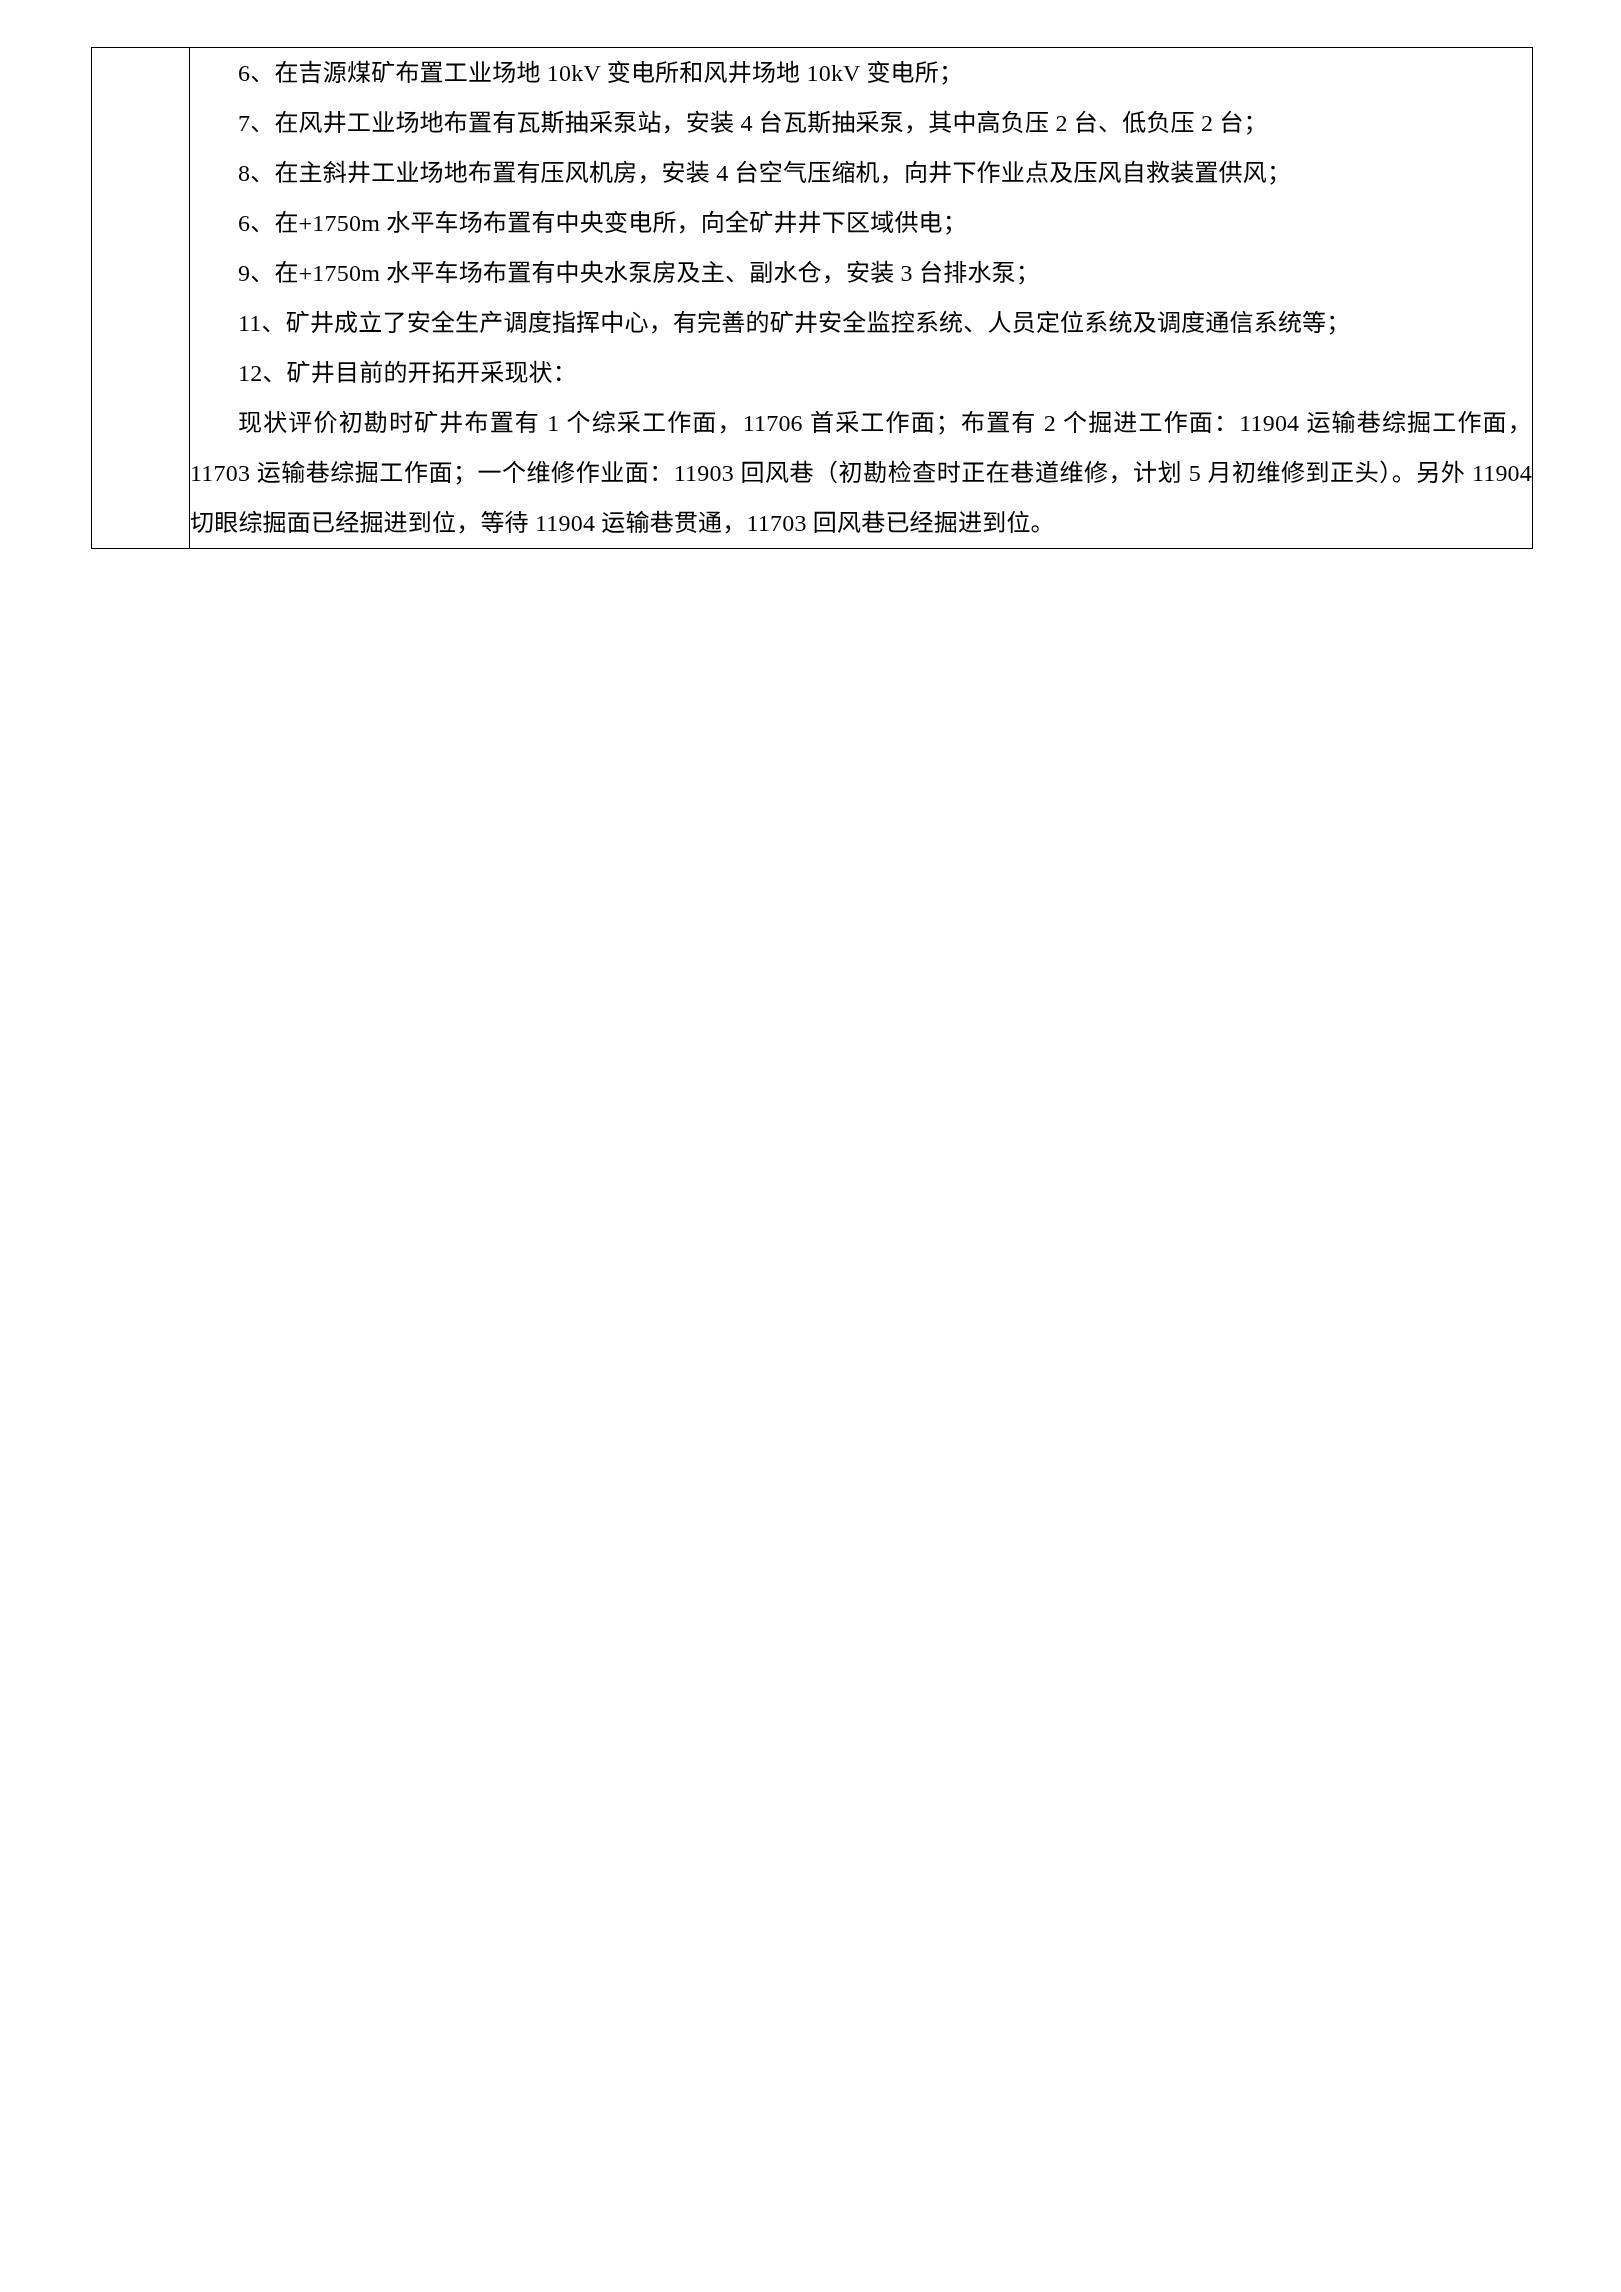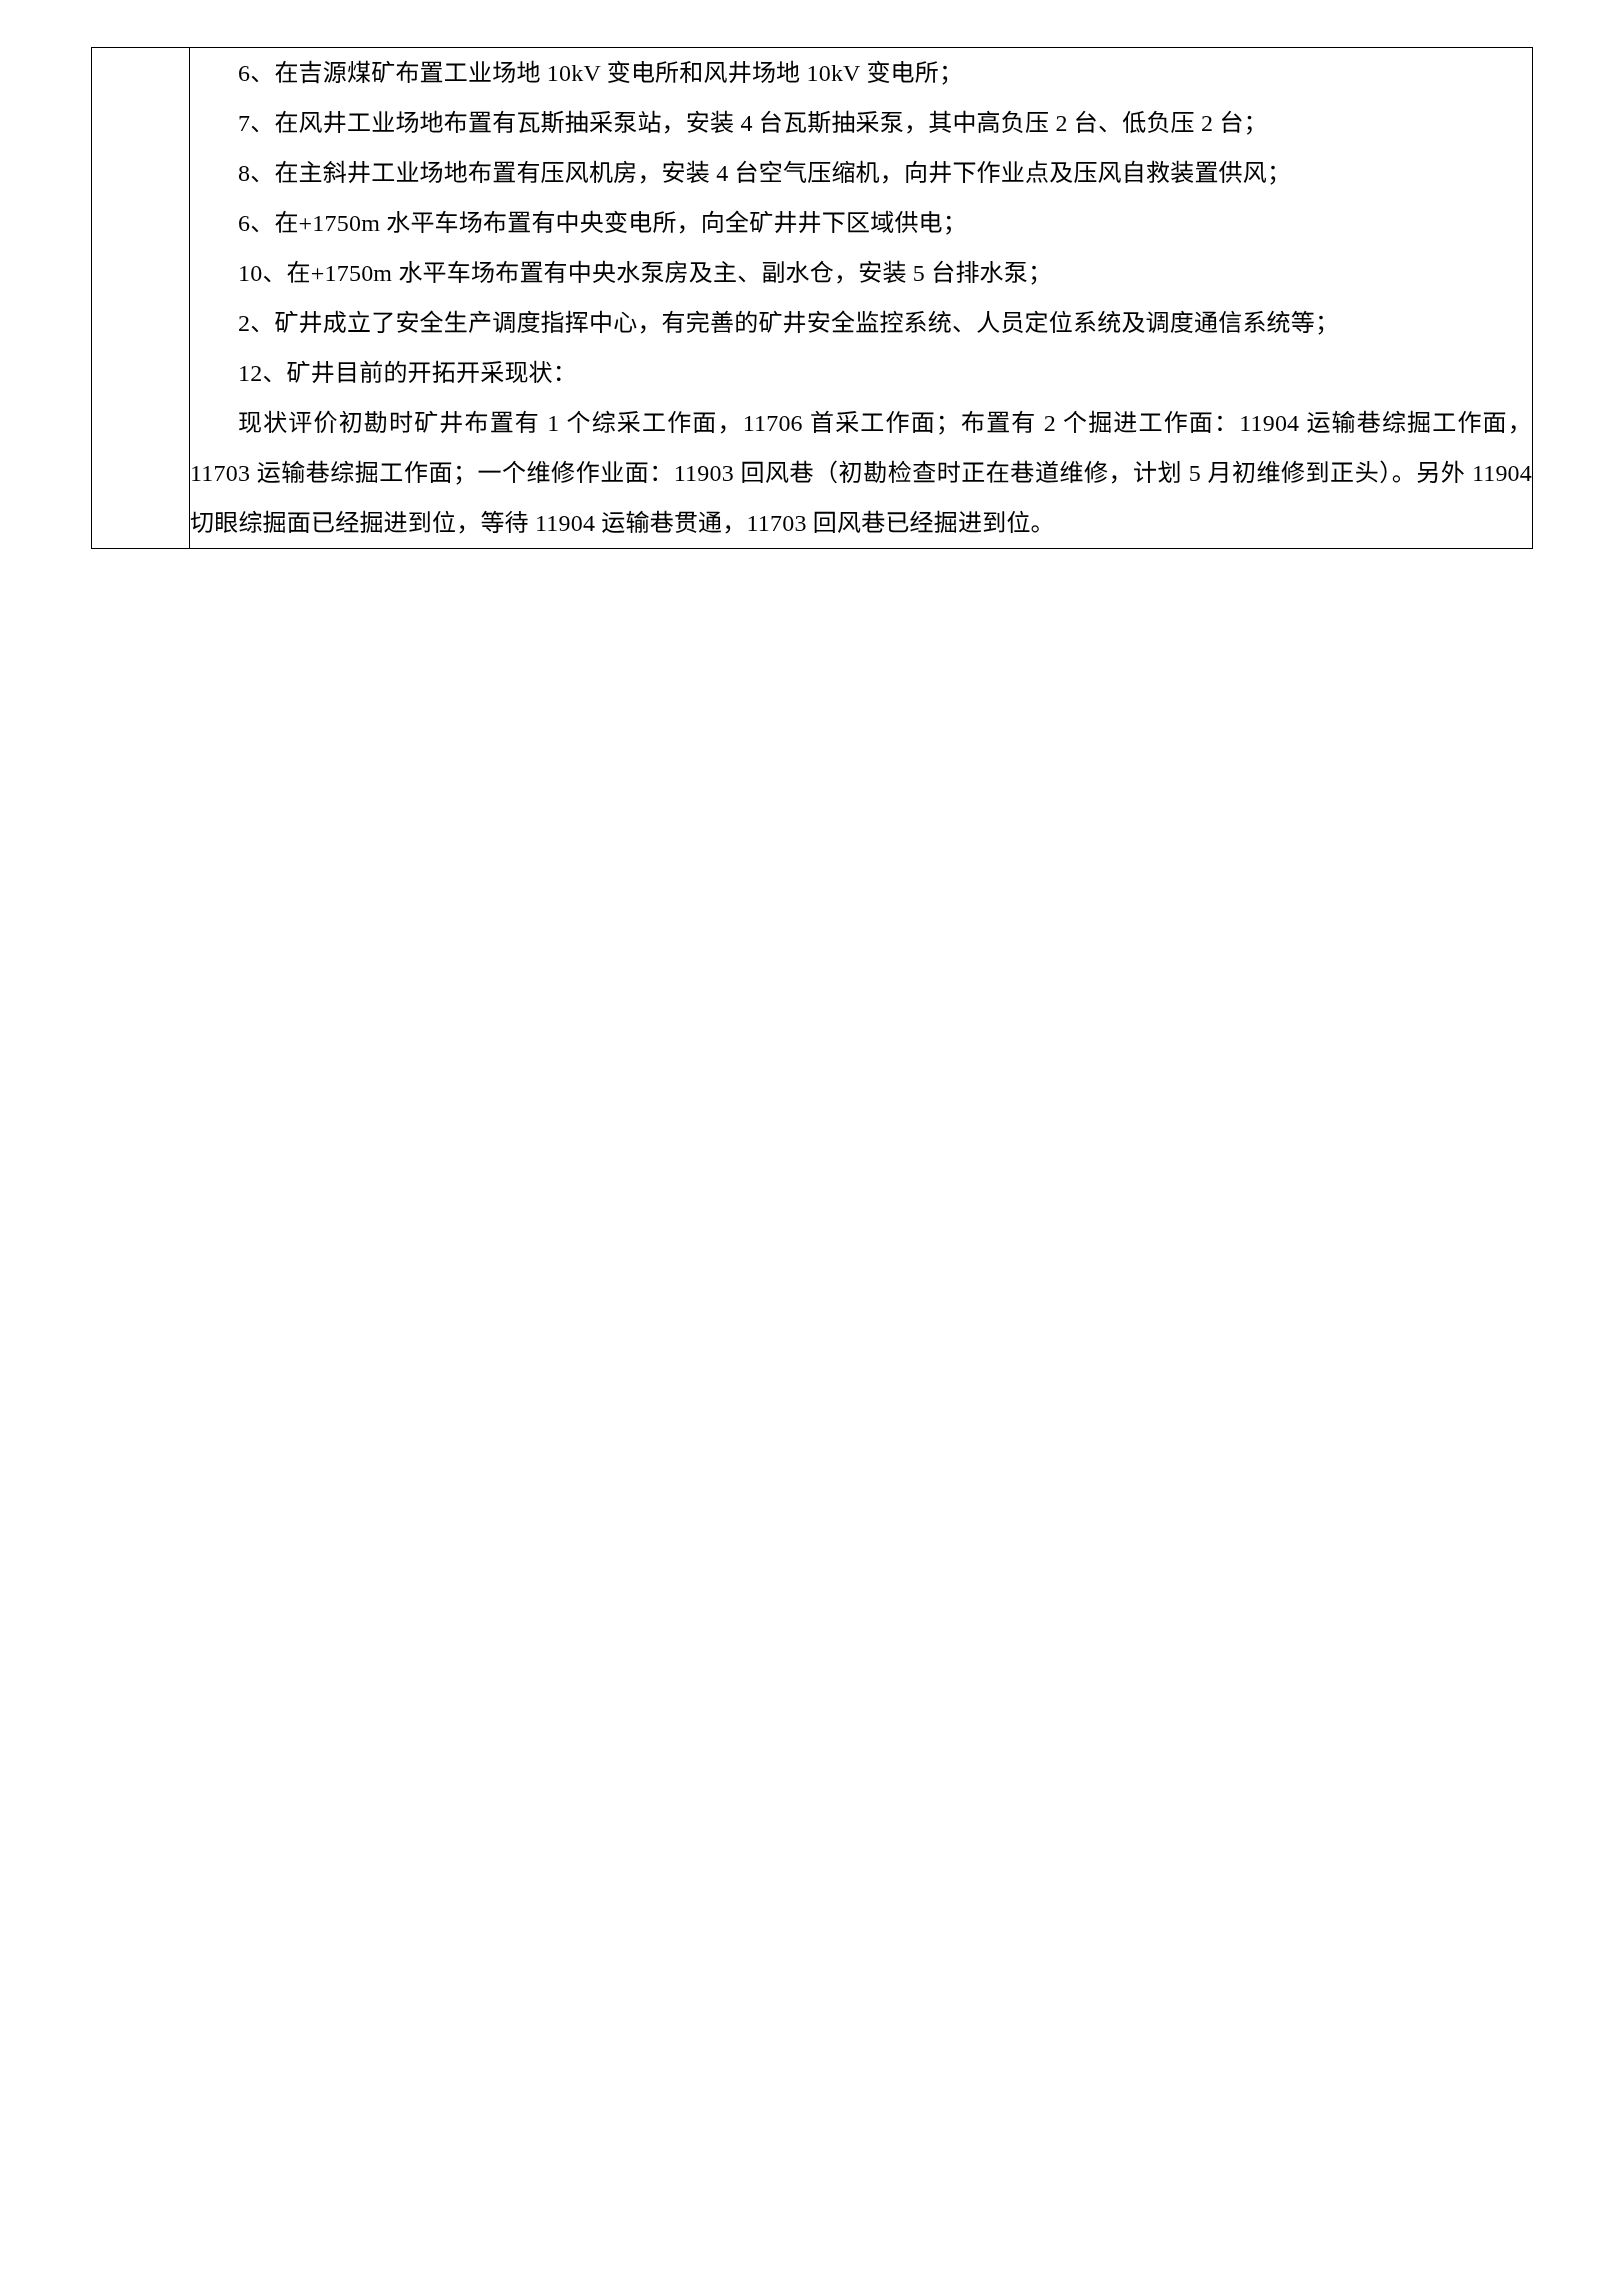--- a/index.html
+++ b/index.html
@@ -97,22 +97,22 @@
     <tbody>
       <tr>
         <td class="label-cell">
           <div class="label-inner"></div>
         </td>
         <td class="content-cell">
           <p class="para">6、在吉源煤矿布置工业场地 10kV 变电所和风井场地 10kV 变电所；</p>
           <p class="para">7、在风井工业场地布置有瓦斯抽采泵站，安装 4 台瓦斯抽采泵，其中高负压 2 台、低负压 2 台；</p>
           <p class="para">8、在主斜井工业场地布置有压风机房，安装 4 台空气压缩机，向井下作业点及压风自救装置供风；</p>
           <p class="para">6、在+1750m 水平车场布置有中央变电所，向全矿井井下区域供电；</p>
-          <p class="para">10、在+1750m 水平车场布置有中央水泵房及主、副水仓，安装 5 台排水泵；</p>
-          <p class="para">2、矿井成立了安全生产调度指挥中心，有完善的矿井安全监控系统、人员定位系统及调度通信系统等；</p>
+          <p class="para">9、在+1750m 水平车场布置有中央水泵房及主、副水仓，安装 3 台排水泵；</p>
+          <p class="para">11、矿井成立了安全生产调度指挥中心，有完善的矿井安全监控系统、人员定位系统及调度通信系统等；</p>
           <p class="para">12、矿井目前的开拓开采现状：</p>
           <p class="para">现状评价初勘时矿井布置有 1 个综采工作面，11706 首采工作面；布置有 2 个掘进工作面：11904 运输巷综掘工作面，11703 运输巷综掘工作面；一个维修作业面：11903 回风巷（初勘检查时正在巷道维修，计划 5 月初维修到正头）。另外 11904 切眼综掘面已经掘进到位，等待 11904 运输巷贯通，11703 回风巷已经掘进到位。</p>
         </td>
       </tr>
     </tbody>
   </table>
 
 </div>
 
 

